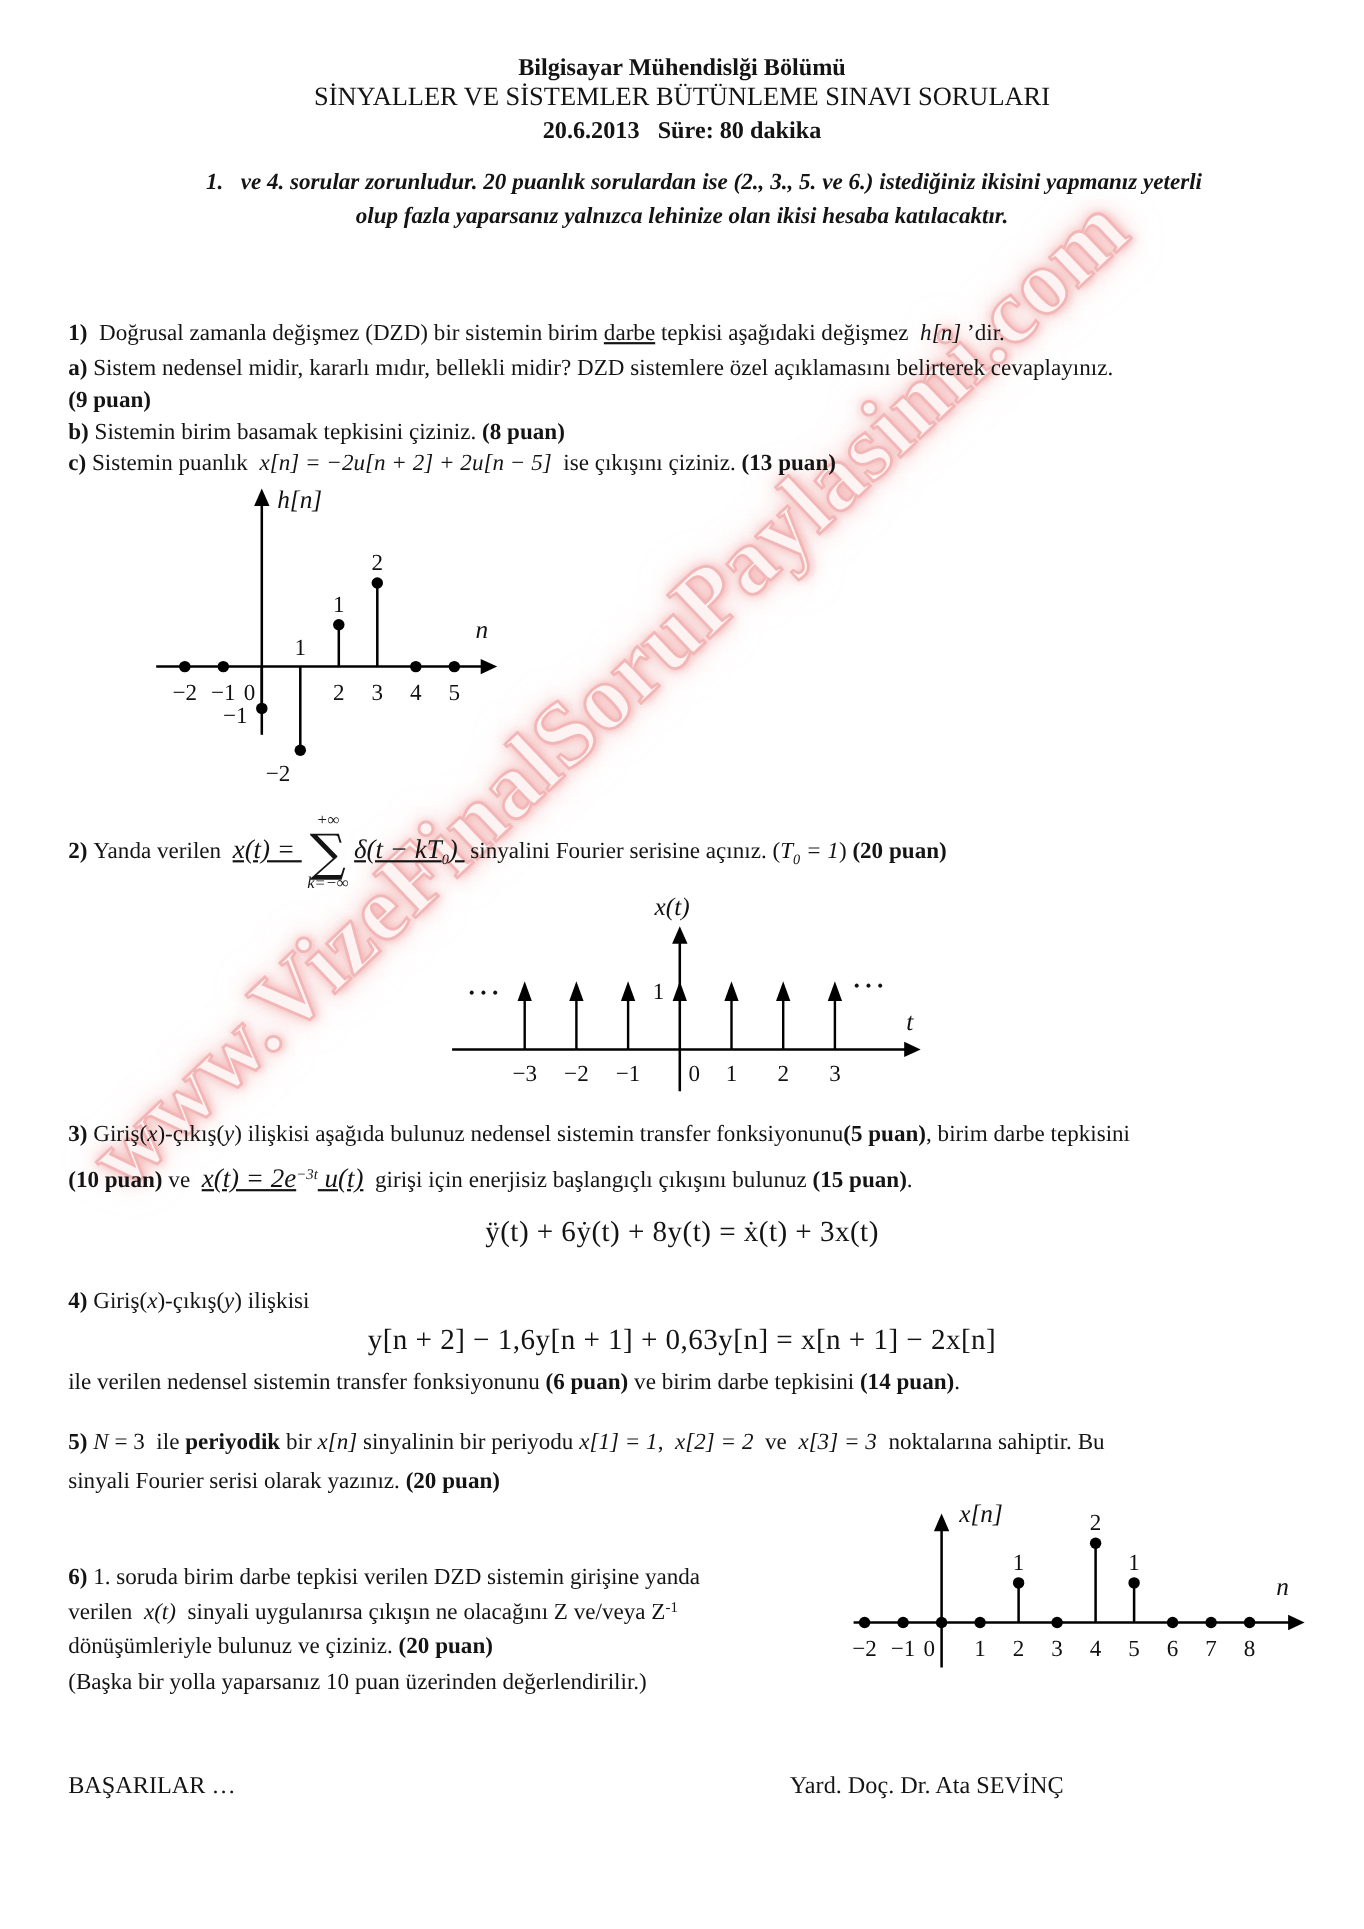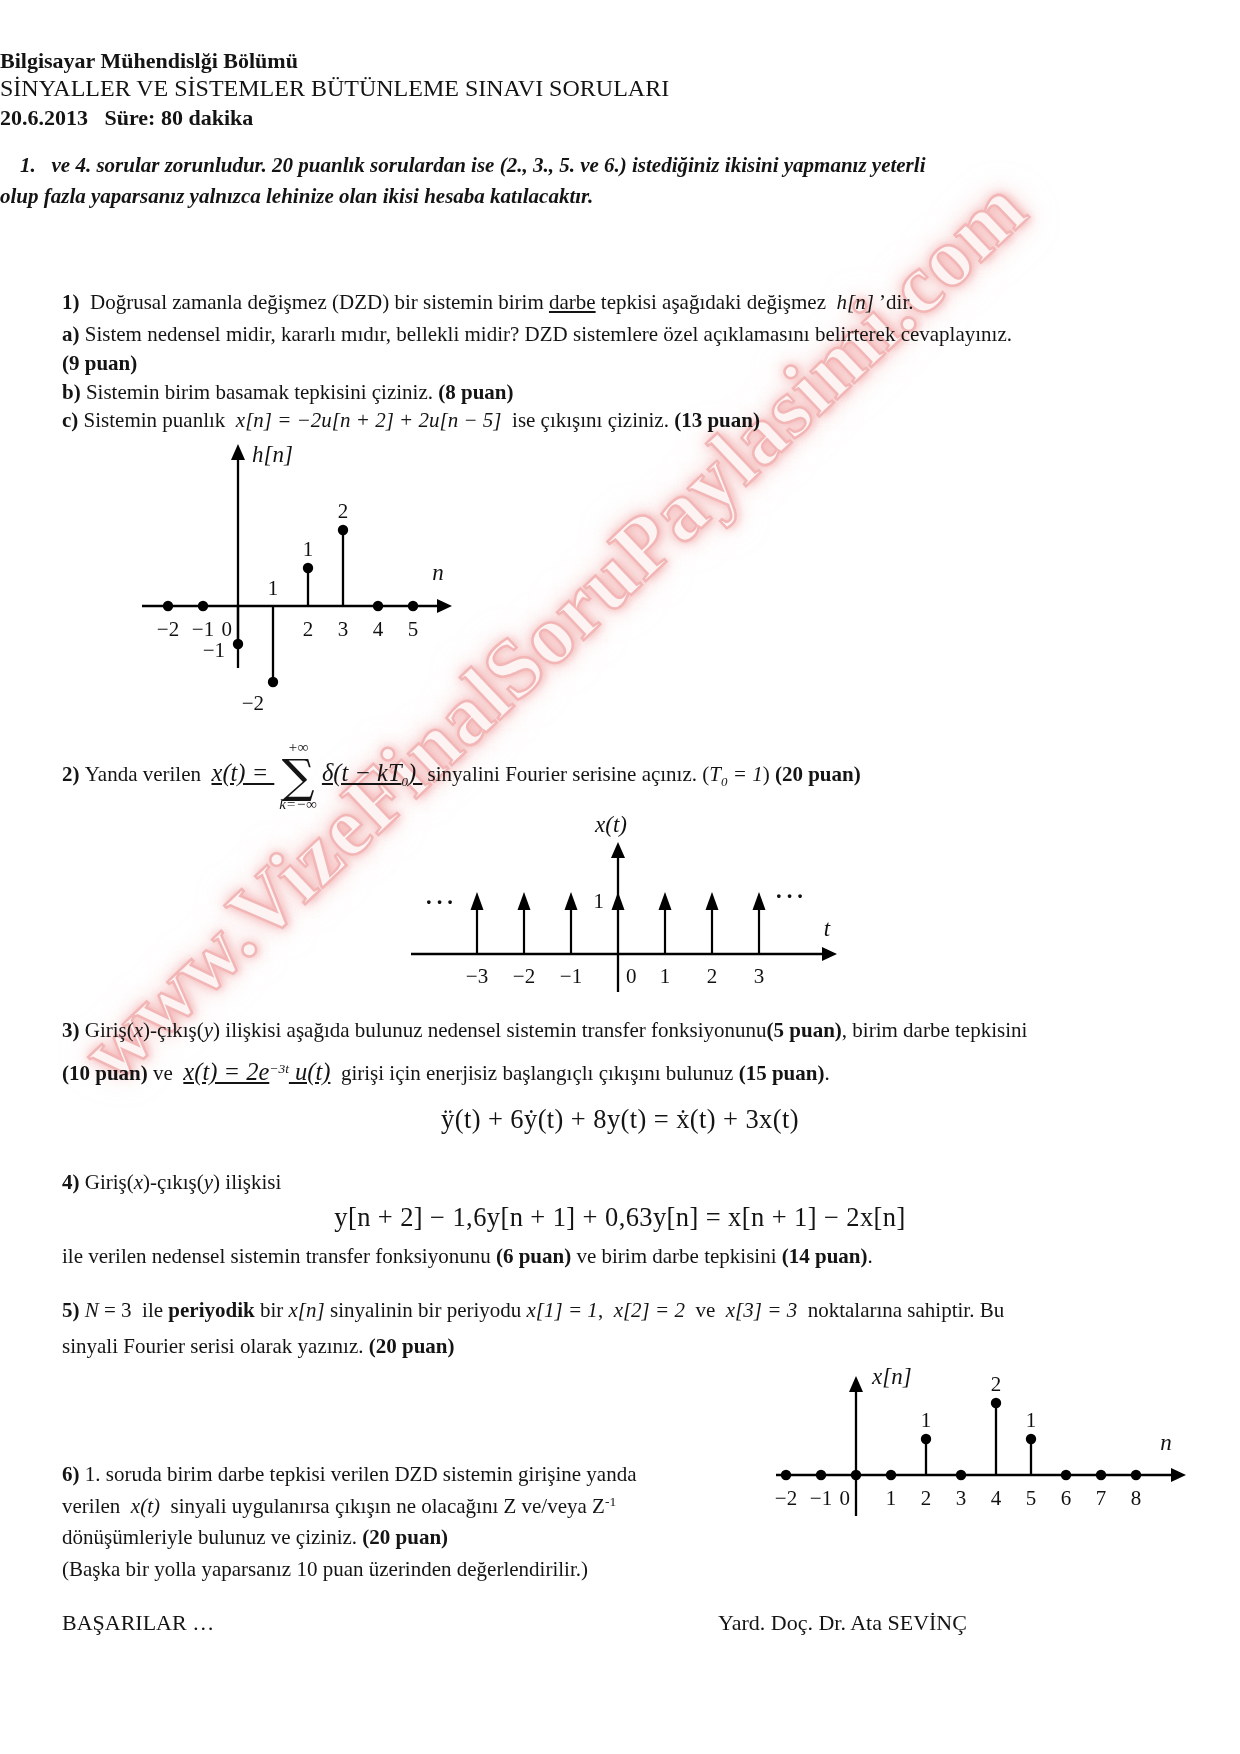--- a/index.html
+++ b/index.html
@@ -1,42 +1,42 @@
 <!DOCTYPE html>
 <html><head>
 <meta charset="utf-8">
 <style>
   html,body{margin:0;padding:0;background:#ffffff;}
   .page{position:relative;width:1240px;height:1754px;background:#fff;overflow:hidden;
         font-family:"Liberation Serif","DejaVu Serif",serif;color:#141414;}
   .content{position:absolute;inset:0;z-index:2;}
   .abs{position:absolute;}
   .line{position:absolute;left:62px;font-size:21px;white-space:pre;}
-  .center{left:0;width:1240px;white-space:pre;}
+  .center{left:0;width:1240px;text-align:center;white-space:pre;}
   .b{font-weight:bold;}
   .m{font-style:italic;}
   .u{text-decoration:underline;}
   .lg{font-size:24.5px;text-decoration:underline;}
   sup{font-size:13.5px;vertical-align:7px;line-height:0;}
   sub{font-size:13px;vertical-align:-5px;line-height:0;}
   .hdr1{top:48px;font-size:22px;font-weight:bold;}
   .hdr2{top:75px;font-size:24px;font-weight:normal;}
   .hdr3{top:105px;font-size:22px;font-weight:bold;}
   .note{font-size:21px;font-weight:bold;font-style:italic;}
   .note1{top:153px;padding-left:20px;}
   .note2{top:184px;}
   .eq{position:absolute;left:0;width:1240px;text-align:center;
       font-size:26.5px;letter-spacing:.4px;white-space:pre;}
   .q2line{position:absolute;left:62px;top:726px;font-size:21px;line-height:94px;white-space:pre;}
   .stack{display:inline-flex;flex-direction:column;align-items:center;vertical-align:middle;
          margin:0 5px;line-height:1;}
   .stack .top{font-size:15px;font-style:italic;}
   .stack .mid{font-size:46px;line-height:.92;font-family:"DejaVu Serif","DejaVu Sans",serif;}
   .stack .bot{font-size:15px;font-style:italic;}
-  .q6block{position:absolute;left:62px;top:1459px;font-size:21px;line-height:31.5px;}
+  .q6block{position:absolute;left:62px;top:1418px;font-size:21px;line-height:31.5px;}
   .q6block div{white-space:pre;}
   .footer{top:1610px;font-size:22px;font-weight:normal;white-space:pre;}
   .watermark{position:absolute;left:95px;top:1016px;z-index:1;
      transform:rotate(-43.5deg);transform-origin:0 50%;
      font-size:84px;font-weight:bold;letter-spacing:1px;white-space:pre;
      color:#fdf3f3;-webkit-text-stroke:2.5px #f2b6b6;
      text-shadow:0 0 8px rgba(244,178,178,.95),0 0 18px rgba(244,178,178,.72),
                  0 0 32px rgba(246,190,190,.55),3px 3px 7px rgba(246,200,200,.6);}
   svg text{font-family:"Liberation Serif","DejaVu Serif",serif;fill:#111;}
   svg .tk{font-size:21px;}

